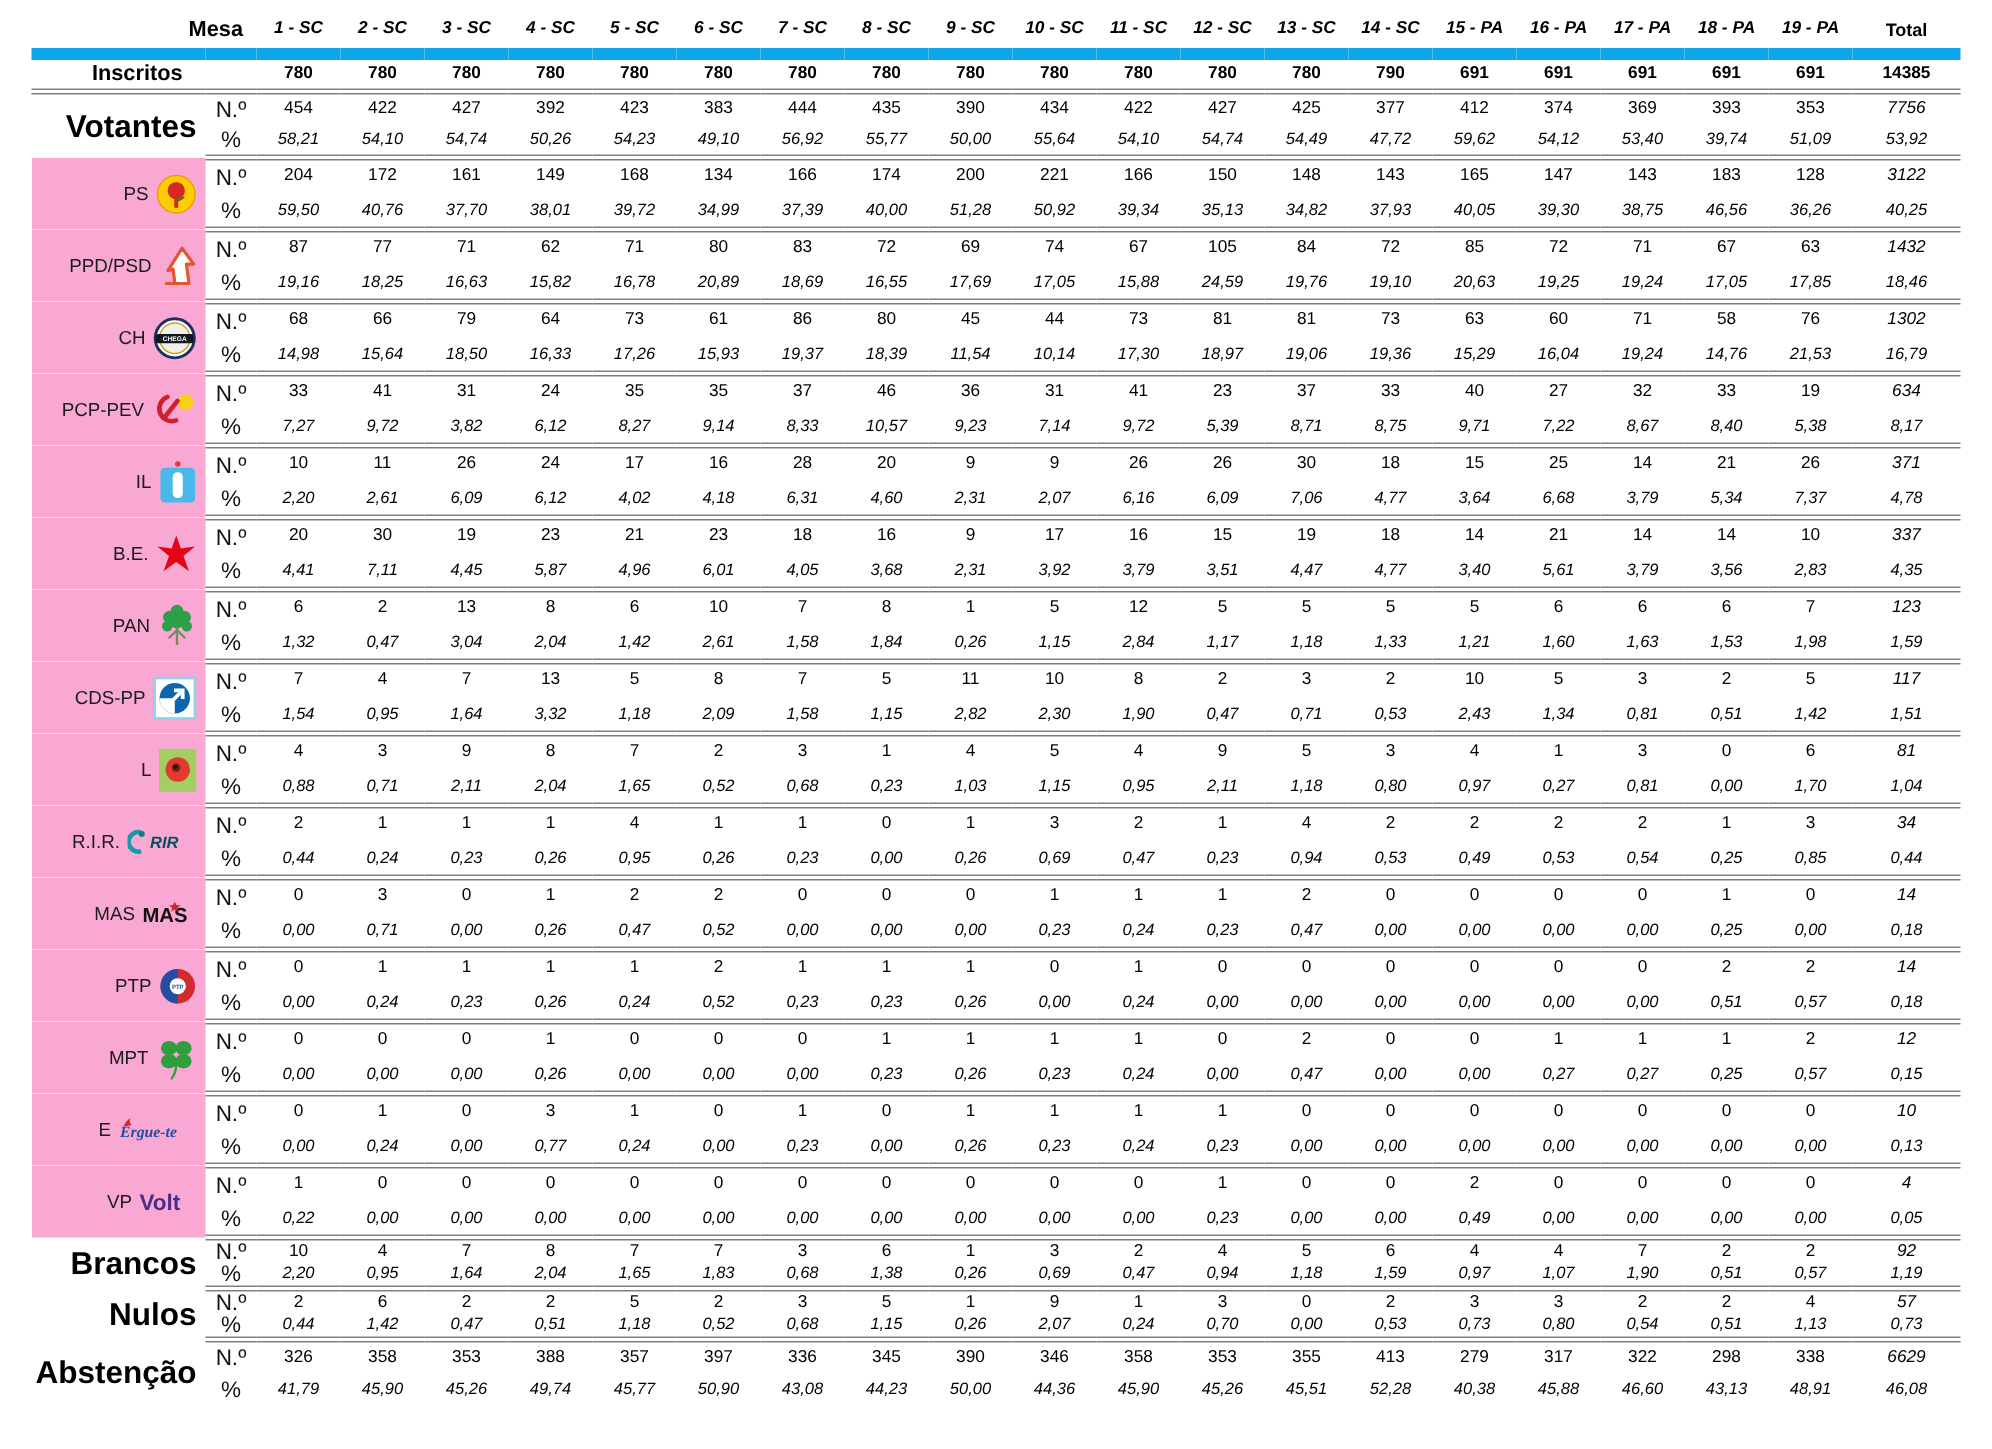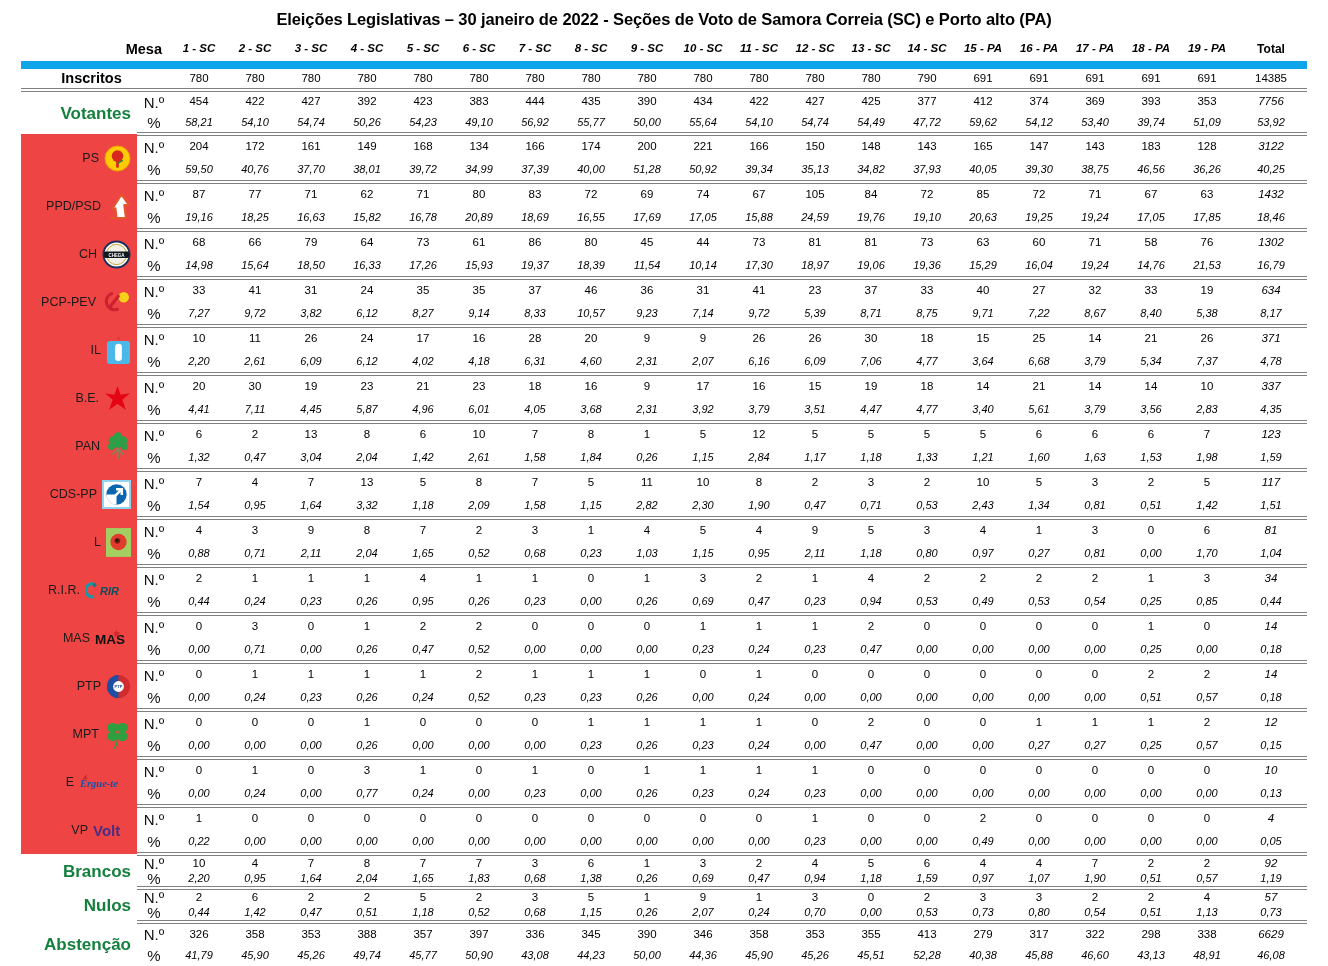--- a/index.html
+++ b/index.html
@@ -8,45 +8,44 @@
   table{border-collapse:collapse;table-layout:fixed;width:1286px;margin:8px auto 0 auto;}
   td{padding:0;text-align:center;vertical-align:middle;white-space:nowrap;overflow:hidden;line-height:1;}
   
   tr.headr td{border-bottom:8px solid #0ea5e9;height:24px;}
   td.colh{font-weight:bold;font-style:italic;font-size:11.5px;margin-top:20px;}
   td.colh.totalh{font-style:normal;font-size:12px;}
   td.mesah{font-weight:bold;font-size:14.5px;text-align:right;padding-right:9px;}
   
   tr.insr td{border-bottom:4px double #808080;height:19px;text-align:center;}
   td.inslab{font-weight:bold;font-size:14.5px;text-align:right;padding-right:9px;}
-  td.insv{font-weight:normal;font-size:11.5px;}
+  td.insv{font-weight:bold;font-size:11.5px;}
   
   tr.r-vot td{height:20px;}
   tr.r-party td{height:22px;}
   tr.r-compact td{height:15px;}
   tr.r-abst td{height:21px;}
   tr.divider td{border-bottom:4px double #808080;}
   td.sub{font-size:15px;color:#111;}
   td.nv{font-size:11.5px;}
   td.pv{font-size:11px;font-style:italic;}
   td.tot{font-weight:normal;font-style:italic;}
   
   td.hlabelcell .labwrap{justify-content:flex-end;}
   .labwrap{display:flex;align-items:center;justify-content:flex-end;gap:5px;height:100%;padding-right:6px;box-sizing:border-box;}
-  td.plabelcell{background:#ef4444;}
+  td.plabelcell{background:#f9a8d4;}
   .plabel-text{font-size:12.5px;color:#1b1b1b;}
-  .hlabel-text{font-weight:bold;font-size:17px;color:#15803d;}
+  .hlabel-text{font-weight:bold;font-size:21px;color:#000000;}
   .ico{display:inline-flex;align-items:center;justify-content:center;}
   .ico svg{display:block;}
 </style>
 </head>
 <body>
 
 <div class="page">
-  <div class="title">Eleições Legislativas – 30 janeiro de 2022 - Seções de Voto de Samora Correia (SC) e Porto alto (PA)</div>
   <table id="grid">
     <colgroup id="cols">
         <col style="width: 116px;">
         <col style="width: 34px;">
         <col style="width: 56px;">
         <col style="width: 56px;">
         <col style="width: 56px;">
         <col style="width: 56px;">
         <col style="width: 56px;">
         <col style="width: 56px;">

